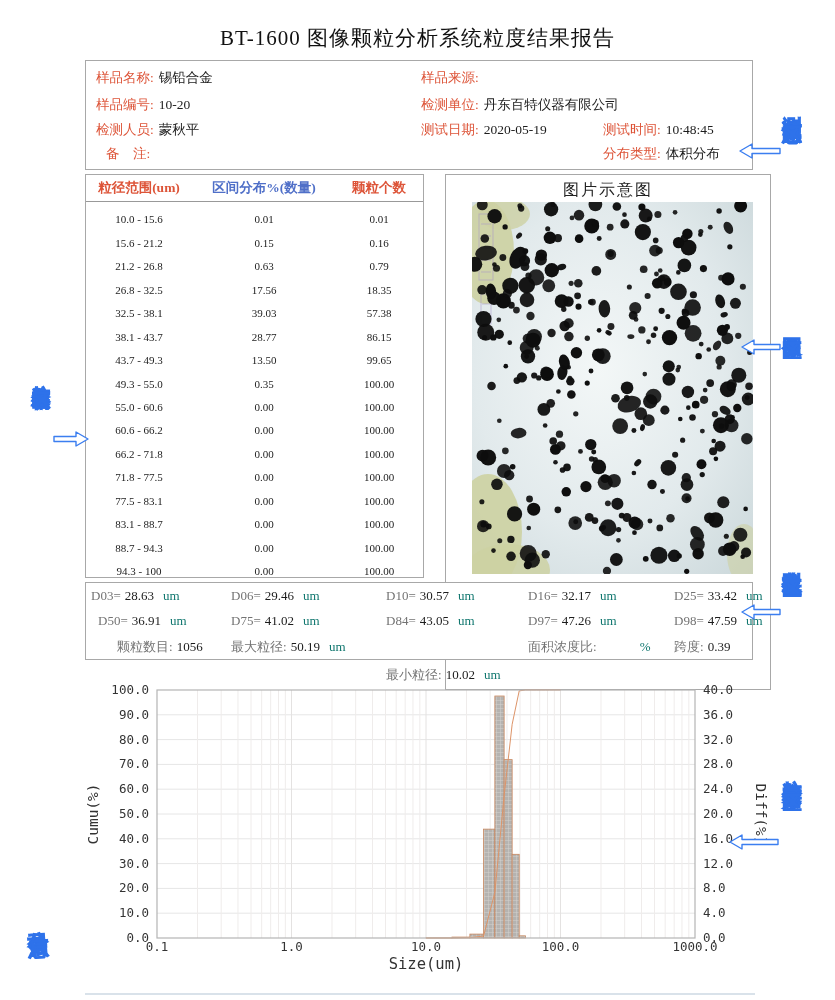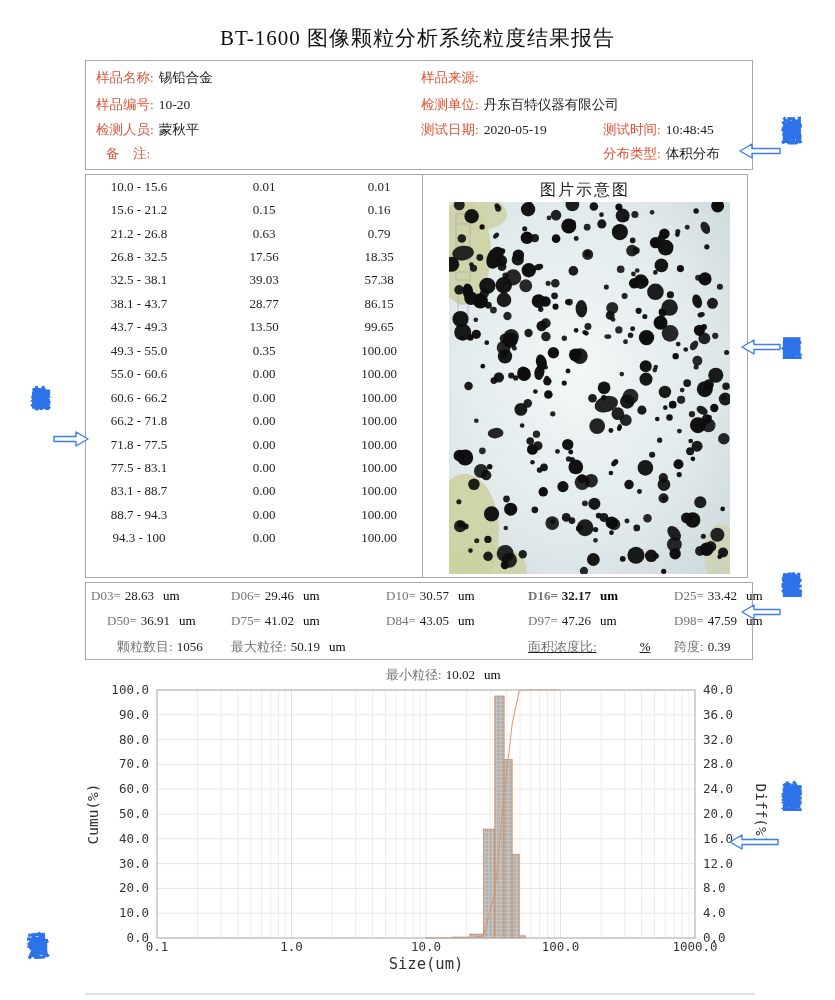--- a/index.html
+++ b/index.html
@@ -13,32 +13,32 @@
   .info-cell { position:absolute; font-size:13.5px; white-space:nowrap; }
   .lbl-red { color:#dd5438; }
   .lbl-blue { color:#4f6fc8; }
   .info-cell .val { margin-left:5px; color:#1c1c1c; }
   .table-box { left:85px; top:174px; width:339px; height:404px; }
   .thead { height:27px; border-bottom:1px solid #999; display:flex; align-items:center;
            font-weight:bold; font-size:13.5px; }
   .tc1 { width:106px; text-align:center; }
   .tc2 { width:144px; text-align:center; }
   .tc3 { width:86px; text-align:center; }
-  .trow { display:flex; align-items:center; height:23.45px; font-size:13px; color:#222; }
-  .image-box { left:422px; top:174px; width:326px; height:404px; }
+  .trow { display:flex; align-items:flex-end; height:23.45px; font-size:11px; color:#222; }
+  .image-box { left:445px; top:174px; width:326px; height:516px; }
   .img-title { position:absolute; top:5px; width:100%; text-align:center; font-size:16px;
                color:#222; letter-spacing:2px; }
   #photo { position:absolute; left:26px; top:27px; }
   .typ-box { left:85px; top:582px; width:668px; height:78px; }
   .tv-row { position:absolute; left:0; width:100%; height:25px; }
   .tv-item { position:absolute; font-size:13px; white-space:nowrap; }
   .tv-label { color:#737373; }
   .tv-val { color:#1c1c1c; margin-left:4px; }
   .tv-val:empty { display:inline-block; width:30px; }
-  .tv-unit { color:#000000; margin-left:9px; }
+  .tv-unit { color:#0f766e; margin-left:9px; }
   #chart { position:absolute; left:80px; top:668px; overflow:visible; }
   #chart text { font-family:"DejaVu Sans Mono","Liberation Mono",monospace; fill:#333; }
   .anno { position:absolute; writing-mode:vertical-rl; text-orientation:upright;
           font-family:"Liberation Sans","DejaVu Sans",sans-serif; font-weight:700;
           color:#a8c6f5; -webkit-text-stroke:1.1px #2e72ea; letter-spacing:2px; }
   .arrow { position:absolute; }
   .company-line { position:absolute; left:85px; top:993px; width:670px; height:2px; background:#d9e2ea; }
 </style>
 </head>
 <body>
@@ -71,20 +71,25 @@
     </div>
     <div class="info-cell" style="left:517px;top:60px">
       <span class="lbl-red">测试时间:</span><span class="val">10:48:45</span>
     </div>
     <div class="info-cell" style="left:517px;top:84px">
       <span class="lbl-red">分布类型:</span><span class="val">体积分布</span>
     </div>
   </div>
 
   <div class="box table-box">
+    <div class="thead">
+      <span class="tc1 lbl-red">粒径范围(um)</span>
+      <span class="tc2 lbl-blue">区间分布%(数量)</span>
+      <span class="tc3 lbl-red">颗粒个数</span>
+    </div>
     <div id="table-body">
         <div class="trow">
           <span class="tc1">10.0 - 15.6</span>
           <span class="tc2">0.01</span>
           <span class="tc3">0.01</span>
         </div>
         <div class="trow">
           <span class="tc1">15.6 - 21.2</span>
           <span class="tc2">0.15</span>
           <span class="tc3">0.16</span>
@@ -510,35 +515,35 @@
         <ellipse cx="132.4042478702031" cy="106.78153295814991" rx="8.706255938498423" ry="5.8041706256656145" fill="#0d0d0d" opacity="0.9404161782283336" transform="rotate(88 132.4042478702031 106.78153295814991)"></ellipse>
         <circle cx="10.273596642073244" cy="2.908709619194269" r="5.4445085525194" fill="#0d0d0d" opacity="0.8906435773242265"></circle>
       </svg>
   </div>
 
   <div class="box typ-box" id="typ-box">
       <div class="tv-row" style="top: 5px;">
         <span class="tv-item" style="left: 5px;"><span class="tv-label">D03=</span><span class="tv-val">28.63</span><span class="tv-unit">um</span></span>
         <span class="tv-item" style="left: 145px;"><span class="tv-label">D06=</span><span class="tv-val">29.46</span><span class="tv-unit">um</span></span>
         <span class="tv-item" style="left: 300px;"><span class="tv-label">D10=</span><span class="tv-val">30.57</span><span class="tv-unit">um</span></span>
-        <span class="tv-item" style="left: 442px; font-weight: bold;"><span class="tv-label">D16=</span><span class="tv-val">32.17</span><span class="tv-unit">um</span></span>
+        <span class="tv-item" style="left: 442px;"><span class="tv-label">D16=</span><span class="tv-val">32.17</span><span class="tv-unit">um</span></span>
         <span class="tv-item" style="left: 588px; text-align: center;"><span class="tv-label">D25=</span><span class="tv-val">33.42</span><span class="tv-unit">um</span></span>
       </div>
       <div class="tv-row" style="top: 30px;">
-        <span class="tv-item" style="left: 21px;"><span class="tv-label">D50=</span><span class="tv-val">36.91</span><span class="tv-unit">um</span></span>
+        <span class="tv-item" style="left: 12px;"><span class="tv-label">D50=</span><span class="tv-val">36.91</span><span class="tv-unit">um</span></span>
         <span class="tv-item" style="left: 145px;"><span class="tv-label">D75=</span><span class="tv-val">41.02</span><span class="tv-unit">um</span></span>
         <span class="tv-item" style="left: 300px;"><span class="tv-label">D84=</span><span class="tv-val">43.05</span><span class="tv-unit">um</span></span>
         <span class="tv-item" style="left: 442px;"><span class="tv-label">D97=</span><span class="tv-val">47.26</span><span class="tv-unit">um</span></span>
         <span class="tv-item" style="left: 588px;"><span class="tv-label">D98=</span><span class="tv-val">47.59</span><span class="tv-unit">um</span></span>
       </div>
       <div class="tv-row" style="top: 55px;">
         <span class="tv-item" style="left: 5px; padding-left: 26px;"><span class="tv-label">颗粒数目:</span><span class="tv-val">1056</span></span>
         <span class="tv-item" style="left: 145px;"><span class="tv-label">最大粒径:</span><span class="tv-val">50.19</span><span class="tv-unit">um</span></span>
         <span class="tv-item" style="left: 300px; margin-top: 28px;"><span class="tv-label">最小粒径:</span><span class="tv-val">10.02</span><span class="tv-unit">um</span></span>
-        <span class="tv-item" style="left: 442px; text-decoration: underline;"><span class="tv-label">面积浓度比:</span><span class="tv-val"></span><span class="tv-unit">%</span></span>
+        <span class="tv-item" style="left: 442px;"><span class="tv-label">面积浓度比:</span><span class="tv-val"></span><span class="tv-unit">%</span></span>
         <span class="tv-item" style="left: 588px;"><span class="tv-label">跨度:</span><span class="tv-val">0.39</span></span>
       </div>
     </div>
 
   <svg id="chart" width="690" height="320">
       <defs>
         <pattern id="barpat" width="4" height="4" patternUnits="userSpaceOnUse">
           <rect width="4" height="4" fill="#b5b3b0"></rect>
           <path d="M0,0 H4 M0,0 V4" stroke="#d4d2ce" stroke-width="1"></path>
         </pattern>

